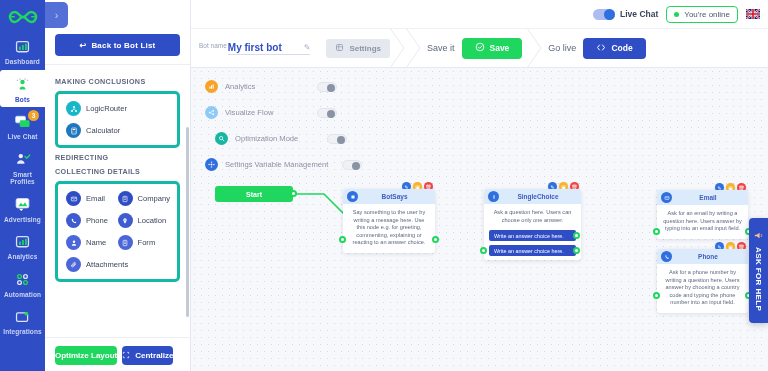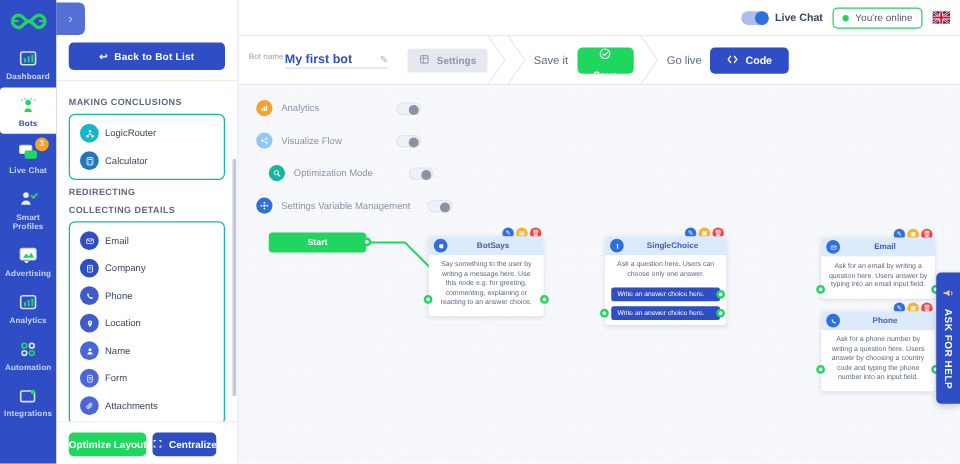--- a/index.html
+++ b/index.html
@@ -48,22 +48,22 @@
   }
   .panel-head{ padding:6px 10px 8px; border-bottom:1px solid #ebeef5;}
   .back-btn{
     background:#2f4dc4; color:#fff; border-radius:4px; height:22px;
     display:flex; align-items:center; justify-content:center; gap:5px;
     font-size:8px; font-weight:600; cursor:pointer; letter-spacing:.2px;
   }
   .panel-scroll{ flex:1; overflow:hidden; padding:7px 10px 0; position:relative;}
   .sec-title{ font-size:7.2px; font-weight:700; color:#5d6880; letter-spacing:.35px; margin:5px 0 5px; }
   .card{
-    border:1px solid #14b8a6; border-radius:5px; padding:7px 8px; background:#fff;
-    display:flex; flex-wrap:wrap; row-gap:7px; column-gap:0;flex-direction:column;
+    border:3px solid #14b8a6; border-radius:5px; padding:7px 8px; background:#fff;
+    display:flex; flex-wrap:wrap; row-gap:7px; column-gap:0;
   }
   .card.one-col .node-item{ width:100%; }
   .card.two-col .node-item{ width:50%; }
   .node-item{ display:flex; align-items:center; gap:5px; cursor:pointer; }
   .n-ic{ width:15px;height:15px;border-radius:50%; flex:0 0 15px;
     display:flex;align-items:center;justify-content:center; }
   .n-lb{ font-size:7.6px; color:#3b4559; font-weight:500; }
   .panel-foot{ padding:8px 10px 6px; border-top:1px solid #ebeef5; display:flex; flex-direction:row; gap:5px;}
   .btn-green{ background:#1fd65f; color:#fff; height:19px; border-radius:4px;
     font-size:8px; font-weight:600; display:flex;align-items:center;justify-content:center; cursor:pointer;}
@@ -101,21 +101,21 @@
     background:#e6e8ef; color:#8d95a8; height:19px; padding:0 9px; border-radius:3px;
     display:flex;align-items:center;gap:5px; font-size:8px; font-weight:600; cursor:pointer; margin-left:6px;
   }
   .chev-sep{ width:16px; height:40px; position:relative; flex:0 0 16px;}
   .chev-sep svg{ position:absolute; left:0; top:0;}
   .step-lbl{ font-size:9px; color:#5d6880; font-weight:500; line-height:11px; max-width:52px;}
   .step{ display:flex; align-items:center; gap:7px; padding:0 5px;}
   .btn-amber{ background:#f7b32b; color:#fff; height:21px; padding:0 12px; border-radius:4px;
     display:flex;align-items:center;gap:5px; font-size:8.5px;font-weight:600; cursor:pointer;}
   .btn-save{ background:#1fd65f; color:#fff; height:21px; padding:0 13px; border-radius:4px;
-    display:flex;align-items:center;gap:5px; font-size:8.5px;font-weight:600; cursor:pointer;flex-direction:column;}
+    display:flex;align-items:center;gap:5px; font-size:8.5px;font-weight:600; cursor:pointer;}
   .btn-code{ background:#2f4dc4; color:#fff; height:21px; padding:0 13px; border-radius:4px;
     display:flex;align-items:center;gap:5px; font-size:8.5px;font-weight:600; cursor:pointer;}
 
   
   .canvas{
     flex:1; position:relative; overflow:hidden;
     background-color:#f7f8fb;
     background-image:radial-gradient(#d4d9e6 0.7px, transparent 0.7px);
     background-size:7px 7px;
   }

